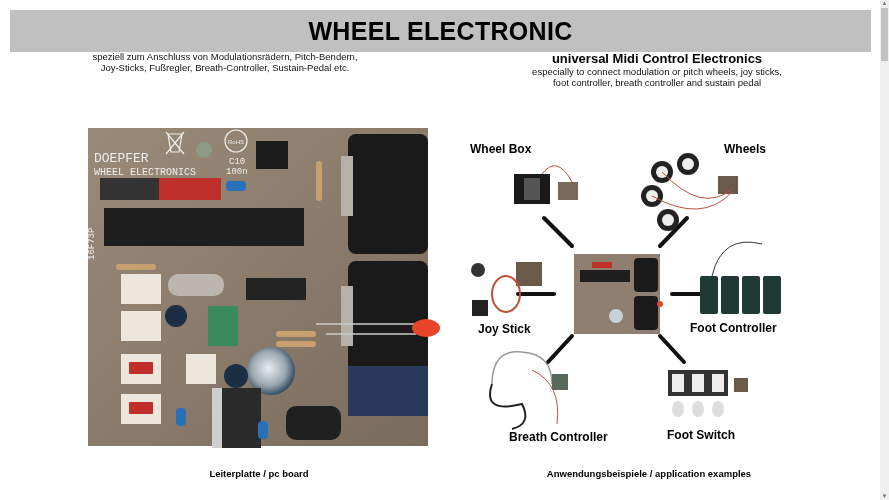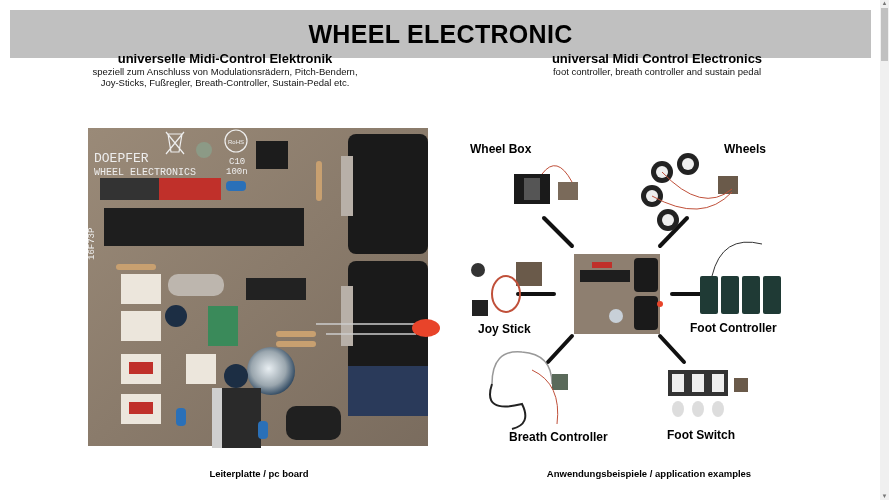--- a/index.html
+++ b/index.html
@@ -1,17 +1,17 @@
 <!DOCTYPE html>
 <html><head>
 <meta charset="utf-8">
 <style>
   html,body{margin:0;padding:0;background:#fff;}
   body{width:889px;height:500px;position:relative;overflow:hidden;font-family:"Liberation Sans",sans-serif;color:#000;}
-  .hdr{position:absolute;left:10px;top:10px;width:861px;height:48px;background:#c0c0c0;display:flex;align-items:center;justify-content:center;}
+  .hdr{position:absolute;left:10px;top:10px;width:861px;height:42px;background:#c0c0c0;display:flex;align-items:center;justify-content:center;}
   .hdr h1{margin:0;font-size:25px;font-weight:bold;letter-spacing:0.3px;font-family:"Liberation Sans",sans-serif;}
   .col{position:absolute;top:51px;text-align:center;}
   .col .t{font-size:13px;font-weight:bold;line-height:15px;}
   .col .d{font-size:9.5px;line-height:11px;color:#111;}
   .colL{left:60px;width:330px;}
   .colR{left:490px;width:334px;}
   .pcb{position:absolute;left:86px;top:126px;width:360px;height:325px;}
   .apps{position:absolute;left:462px;top:134px;width:330px;height:312px;}
   .cap{position:absolute;top:468px;font-size:9.5px;font-weight:bold;text-align:center;}
   .capL{left:164px;width:190px;}
@@ -23,27 +23,27 @@
   .lbl{position:absolute;font-size:12px;font-weight:bold;color:#000000;white-space:nowrap;}
 </style>
 </head>
 <body>
 
 <div class="hdr">
   <h1>WHEEL ELECTRONIC</h1>
 </div>
 
 <div class="col colL">
-  <div class="t">universelle Midi-Control Elektronik</div>
   <div class="d">speziell zum Anschluss von Modulationsrädern, Pitch-Bendern,</div>
   <div class="d">Joy-Sticks, Fußregler, Breath-Controller, Sustain-Pedal etc.</div>
 </div>
 
 <div class="col colR">
   <div class="t">universal Midi Control Electronics</div>
+  <div class="d">especially to connect modulation or pitch wheels, joy sticks,</div>
   <div class="d">foot controller, breath controller and sustain pedal</div>
 </div>
 
 <div class="pcb">
   <svg width="360" height="325" viewBox="0 0 360 325">
     <defs>
       <linearGradient id="brd" x1="0" y1="0" x2="1" y2="1">
         <stop offset="0" stop-color="#9a8a78"></stop>
           <stop offset="1" stop-color="#7a6c5e"></stop>
       </linearGradient>

